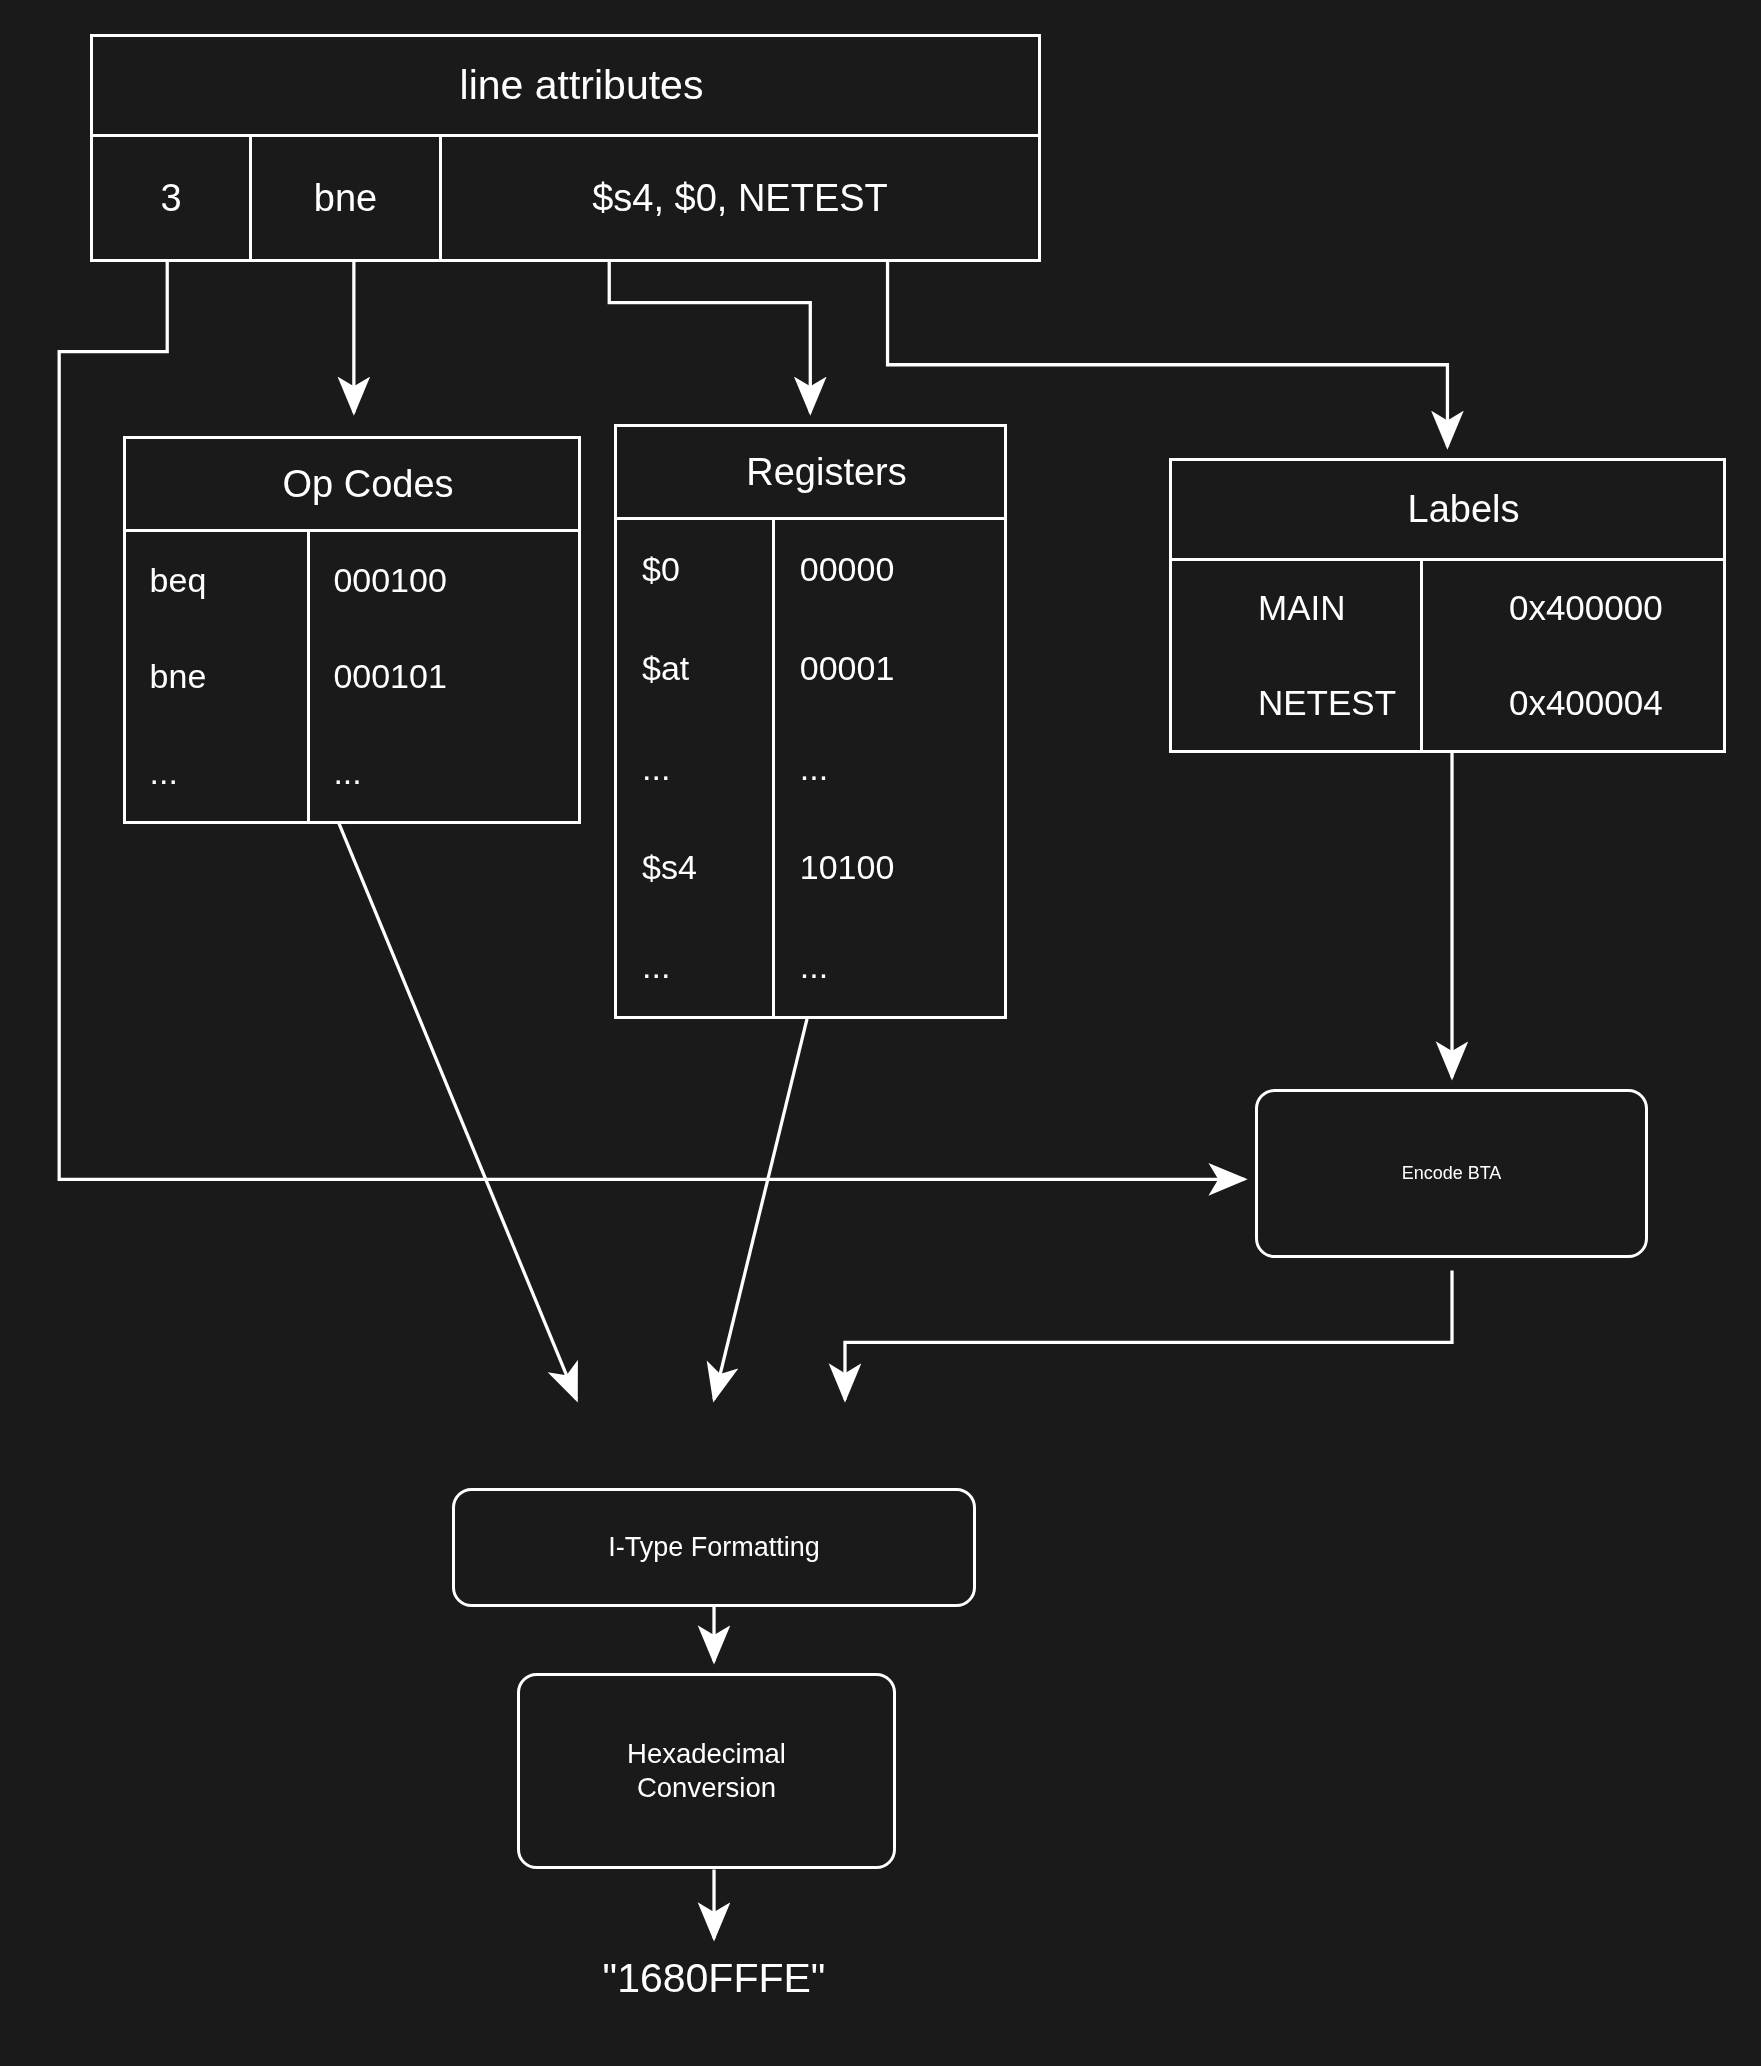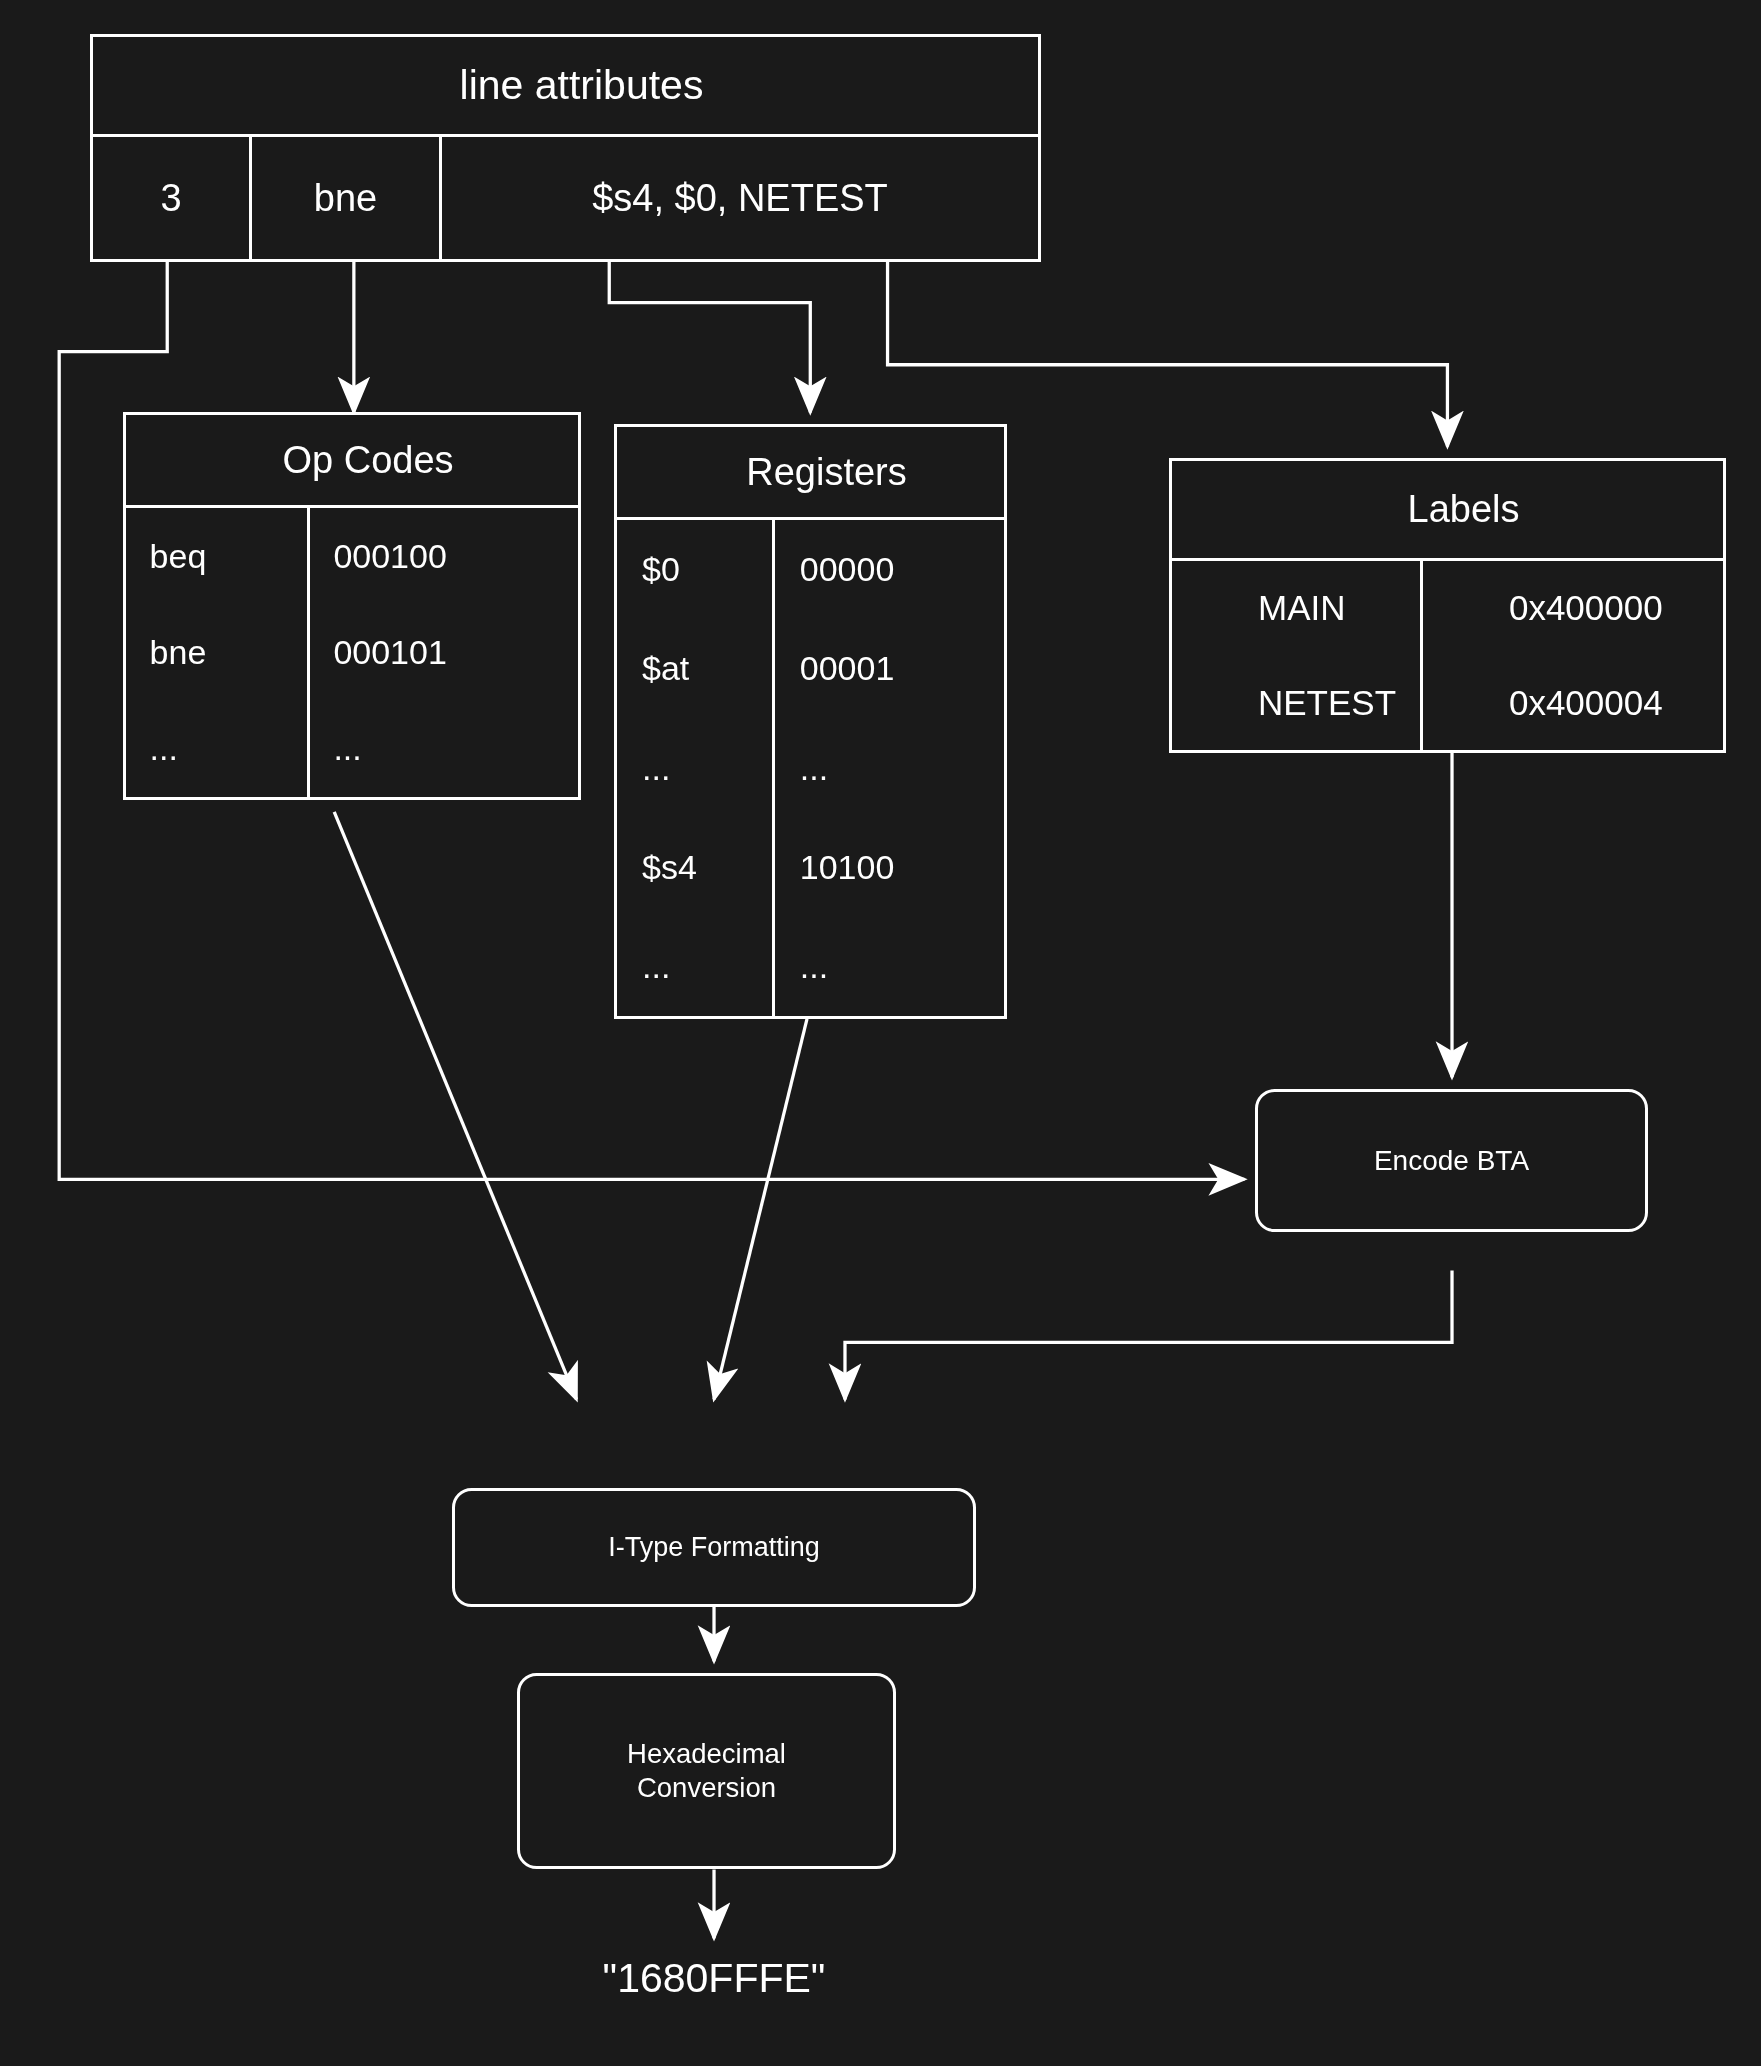--- a/index.html
+++ b/index.html
@@ -63,21 +63,21 @@
   
   #line-attributes-table { left: 90px; top: 34px; width: 951px; height: 228px; }
   #line-attributes-table .table-title { height: 100px; font-size: 41px; }
   #line-attributes-table .table-body { flex-direction: row; }
   #la-col-1 { width: 156px; justify-content: center; }
   #la-col-2 { width: 190px; }
   #la-col-3 { flex: 1; }
   #line-attributes-table .tcell { font-size: 38px; justify-content: center; }
 
   
-  #opcodes-table { left: 123px; top: 412px; width: 458px; height: 388px; }
+  #opcodes-table { left: 123px; top: 436px; width: 458px; height: 388px; }
   #opcodes-table .table-title { height: 93px; font-size: 38px; }
   #opcodes-table .tcol { width: 50%; }
   #opcodes-table .tcol:first-child { width: 40%; }
   #opcodes-table .tcol:last-child { width: 60%; }
   #opcodes-table .tcell { font-size: 34px; padding-left: 23.6px; }
 
   
   #registers-table { left: 614px; top: 424px; width: 393px; height: 595px; }
   #registers-table .table-title { height: 93px; font-size: 38px; }
   #registers-table .tcol:first-child { width: 40%; }
@@ -98,21 +98,21 @@
     border: 3.3px solid #ffffff;
     border-radius: 19.6px;
     background: #1a1a1a;
     display: flex;
     align-items: center;
     justify-content: center;
     text-align: center;
     line-height: 1.25;
     z-index: 5;
   }
-  #encode-bta-node { left: 1255px; top: 1089px; width: 393px; height: 143px; font-size: 28px; }
+  #encode-bta-node { left: 1255px; top: 1089px; width: 393px; height: 169px; font-size: 18px; }
   #itype-node { left: 452px; top: 1488px; width: 524px; height: 119px; font-size: 27px; }
   #hex-node { left: 517px; top: 1673px; width: 379px; height: 196px; font-size: 27.5px; }
 
   
   #output-text {
     position: absolute;
     left: 452px;
     top: 1955px;
     width: 524px;
     text-align: center;

